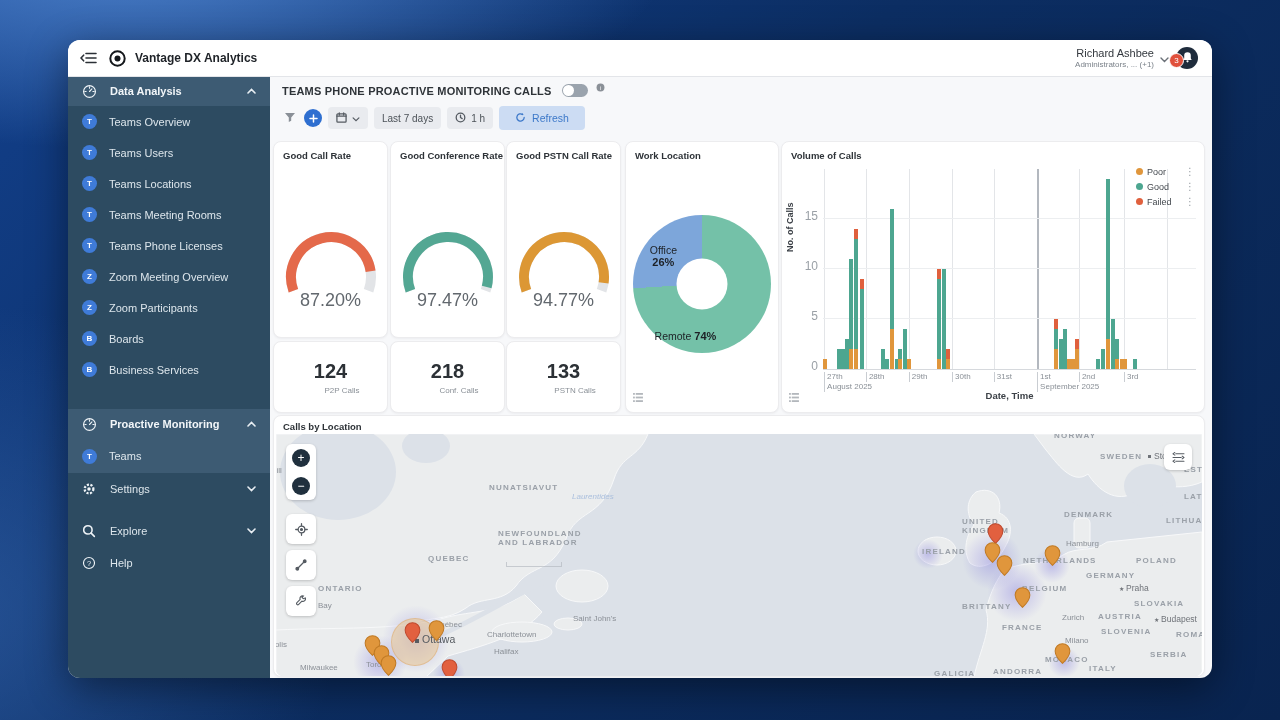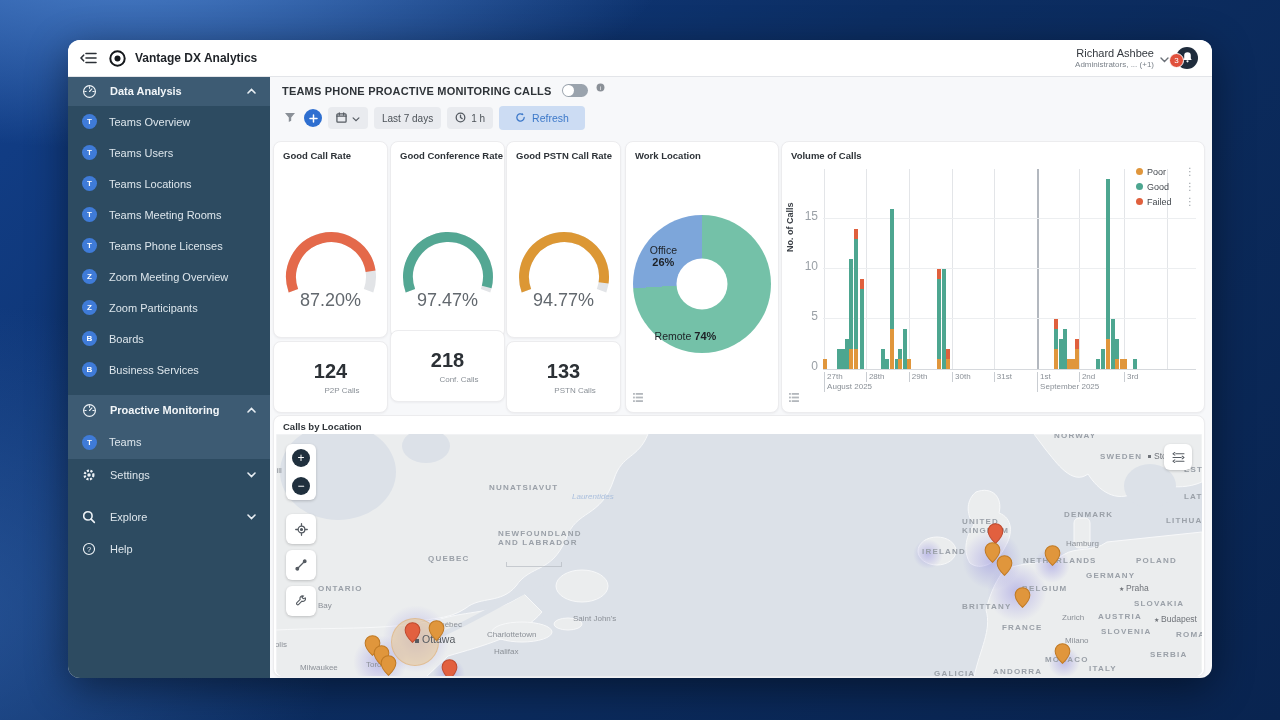--- a/index.html
+++ b/index.html
@@ -178,21 +178,21 @@
         <div class="sb-label">Zoom Participants</div>
       </div>
       <div class="sb-row sb-item">
         <div class="sb-badge">B</div>
         <div class="sb-label">Boards</div>
       </div>
       <div class="sb-row sb-item">
         <div class="sb-badge">B</div>
         <div class="sb-label">Business Services</div>
       </div>
-      <div class="sb-row sb-section" style="margin-top: 10px;">
+      <div class="sb-row sb-section" style="margin-top: 24px;">
         <div class="sb-ic">
           <svg width="15" height="15" viewBox="0 0 16 16">
             <circle cx="8" cy="8" r="6.3" fill="none" stroke="#eef3f7" stroke-width="1.3"></circle>
             <path d="M8 8l2.6-2.8M8 3v1.4M13 8h-1.4M3 8h1.4" stroke="#eef3f7" stroke-width="1.2" stroke-linecap="round"></path>
           </svg>
         </div>
         <div class="sb-label">Proactive Monitoring</div>
         <div class="sb-chev">
           <svg width="9" height="6" viewBox="0 0 9 6">
             <path d="M1 5l3.5-3.5L8 5" stroke="#e8eef3" stroke-width="1.6" fill="none" stroke-linecap="round"></path>
@@ -322,21 +322,21 @@
           </svg>
         </div>
         <div class="gauge-val">94.77%</div>
       </div>
     </div>
   <div id="stat-cards">
       <div class="card stat-card" style="left: 205px; top: 301px; width: 113px; height: 70px;">
         <div class="stat-val">124</div>
         <div class="stat-label">P2P Calls</div>
       </div>
-      <div class="card stat-card" style="left: 322px; top: 290px; width: 113px; height: 70px;">
+      <div class="card stat-card" style="left: 322px; top: 301px; width: 113px; height: 70px;">
         <div class="stat-val">218</div>
         <div class="stat-label">Conf. Calls</div>
       </div>
       <div class="card stat-card" style="left: 438px; top: 301px; width: 113px; height: 70px;">
         <div class="stat-val">133</div>
         <div class="stat-label">PSTN Calls</div>
       </div>
     </div>
 
   <div class="card" id="donut-card" style="left:557px;top:101px;width:152px;height:270px;">
@@ -489,20 +489,21 @@
         <div class="bar" style="left: 79.5%;">
           <div style="height: 10px; background: rgb(224, 150, 60);"></div>
         </div>
         <div class="bar" style="left: 80.5%;">
           <div style="height: 10px; background: rgb(224, 150, 60);"></div>
         </div>
         <div class="bar" style="left: 83.2%;">
           <div style="height: 10px; background: rgb(77, 166, 144);"></div>
         </div>
       </div>
+    <div class="xlab" id="volume-xlab">Date, Time</div>
     <div class="legend" id="volume-legend">
         <div class="leg-row">
           <div class="leg-dot" style="background: rgb(224, 150, 60);"></div>
           <div class="leg-name">Poor</div>
           <div class="leg-kebab">⋮</div>
         </div>
         <div class="leg-row">
           <div class="leg-dot" style="background: rgb(77, 166, 144);"></div>
           <div class="leg-name">Good</div>
           <div class="leg-kebab">⋮</div>

